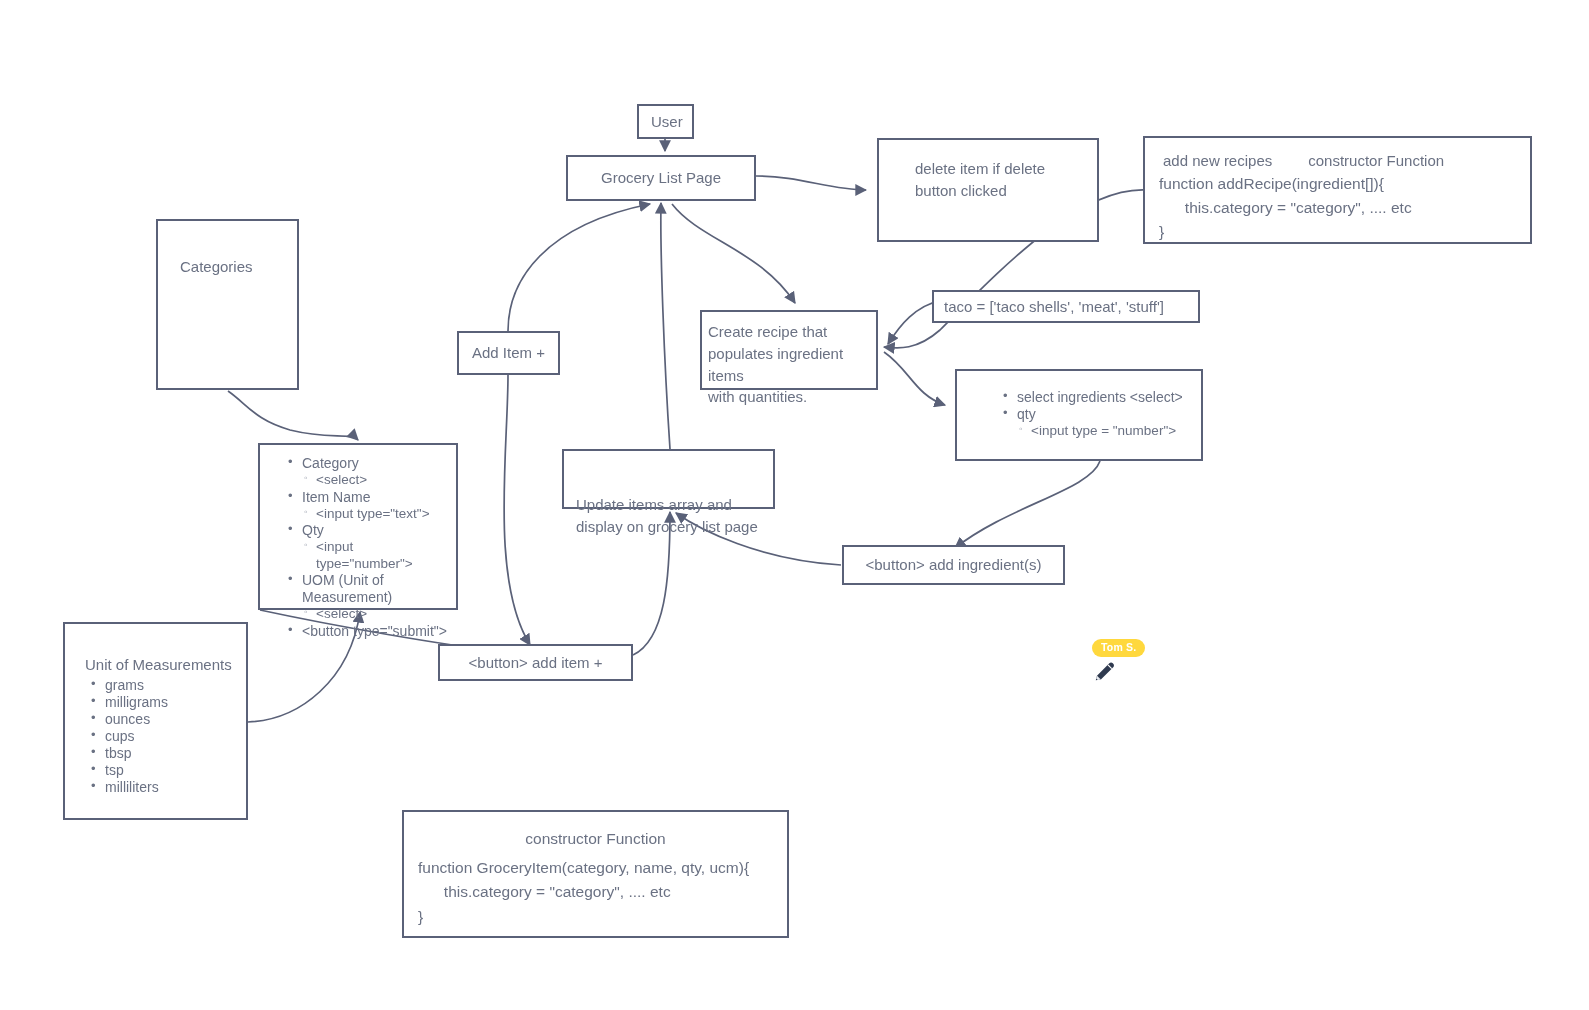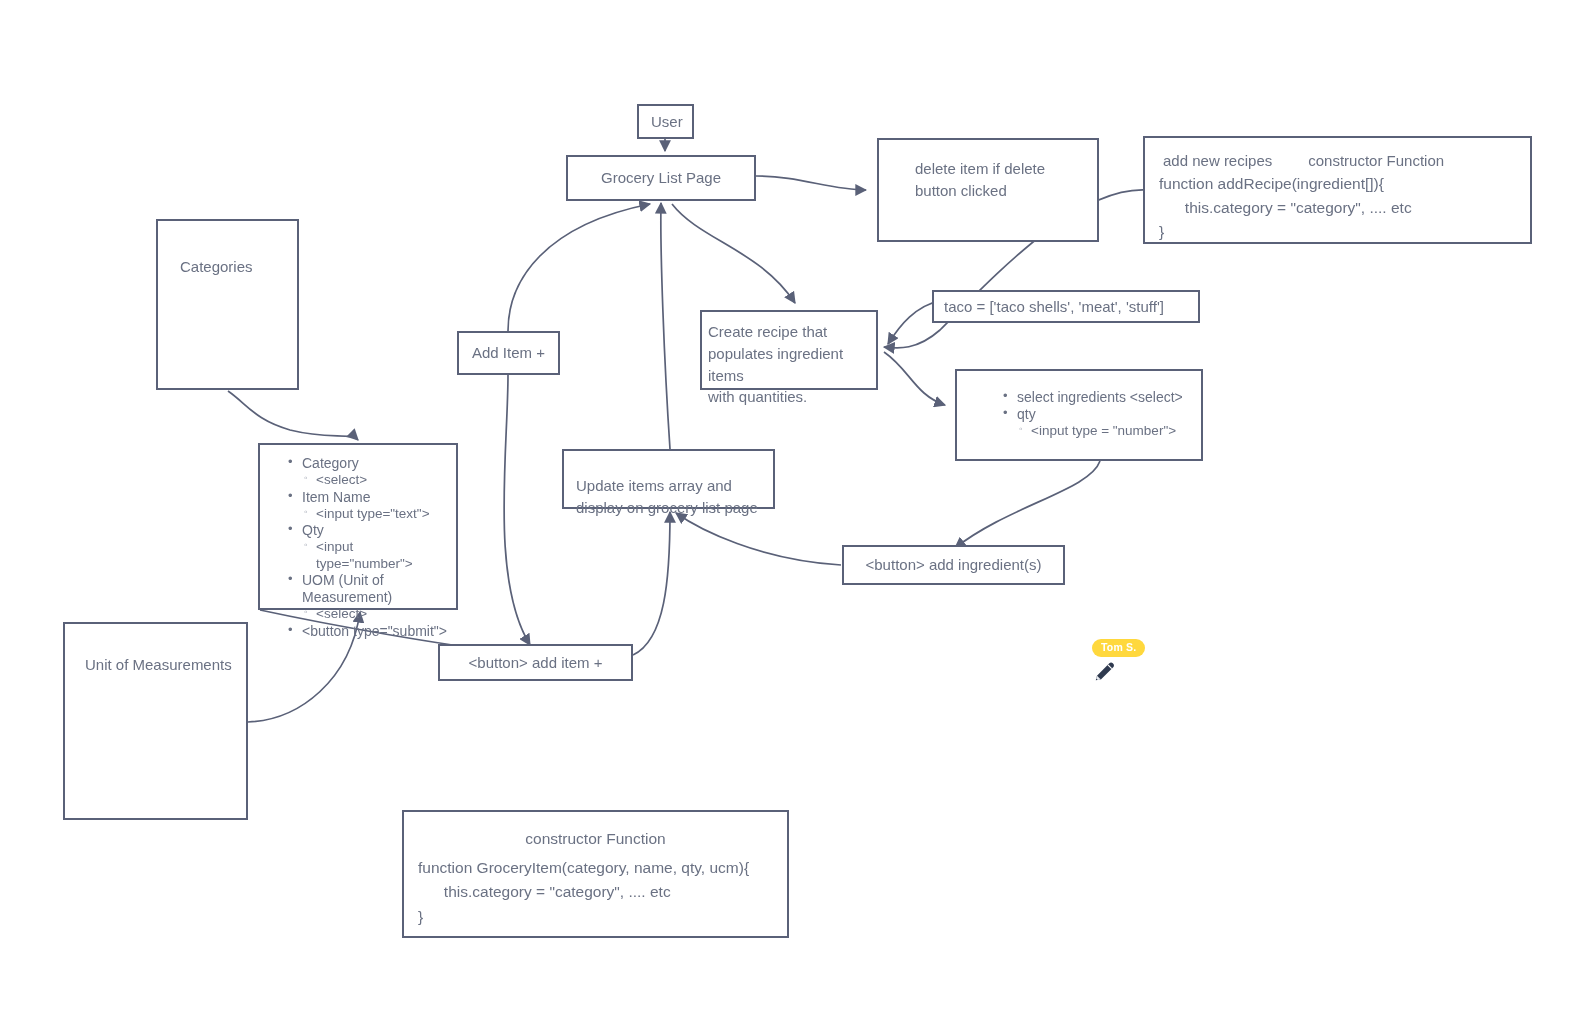--- a/index.html
+++ b/index.html
@@ -221,35 +221,44 @@
       <div>populates ingredient items</div>
       <div>with quantities.</div>
     </div>
   </div>
 
   <div class="node center" style="left:457px; top:331px; width:103px; height:44px;">
     <span class="pad">Add Item +</span>
   </div>
 
   <div class="node left" style="left:562px; top:449px; width:213px; height:60px;">
-    <div class="pad" style="padding:24px 12px;">
+    <div class="pad" style="padding:24px 12px;margin-top:19px;">
       <div>Update items array and</div>
       <div>display on grocery list page</div>
     </div>
   </div>
 
   <div class="node left" style="left:156px; top:219px; width:143px; height:171px;">
     <div class="pad" style="padding:35px 10px 10px 22px;">
       <div class="list-title">Categories</div>
     </div>
   </div>
 
   <div class="node left" style="left:63px; top:622px; width:185px; height:198px;">
     <div class="pad" style="padding:30px 10px 10px 20px;">
       <div class="list-title">Unit of Measurements</div>
+      <ul class="bullets" id="uom-list">
+          <li class="lvl1">grams</li>
+          <li class="lvl1">milligrams</li>
+          <li class="lvl1">ounces</li>
+          <li class="lvl1">cups</li>
+          <li class="lvl1">tbsp</li>
+          <li class="lvl1">tsp</li>
+          <li class="lvl1">milliliters</li>
+        </ul>
     </div>
   </div>
 
   <div class="node left" style="left:258px; top:443px; width:200px; height:167px;">
     <div class="pad" style="padding:10px 6px 6px 22px;">
       <ul class="bullets" id="item-form-list">
           <li class="lvl1">Category</li>
           <li class="lvl2">&lt;select&gt;</li>
           <li class="lvl1">Item Name</li>
           <li class="lvl2">&lt;input type="text"&gt;</li>

